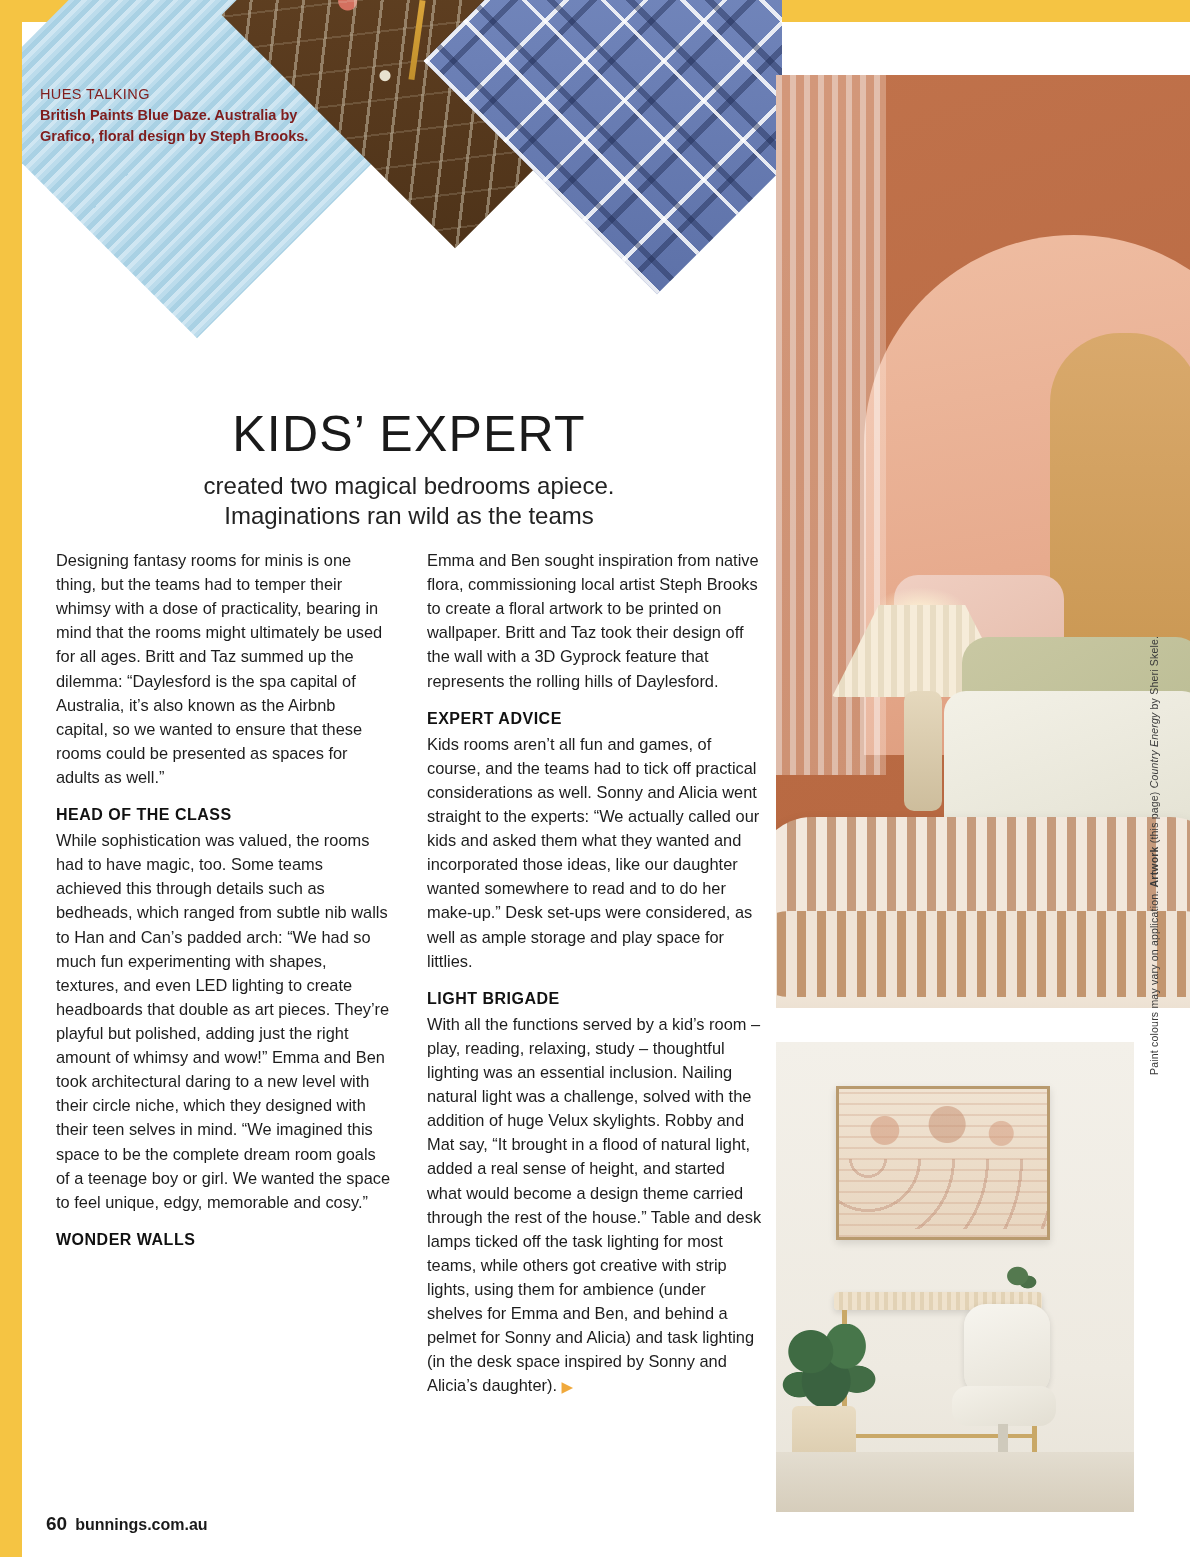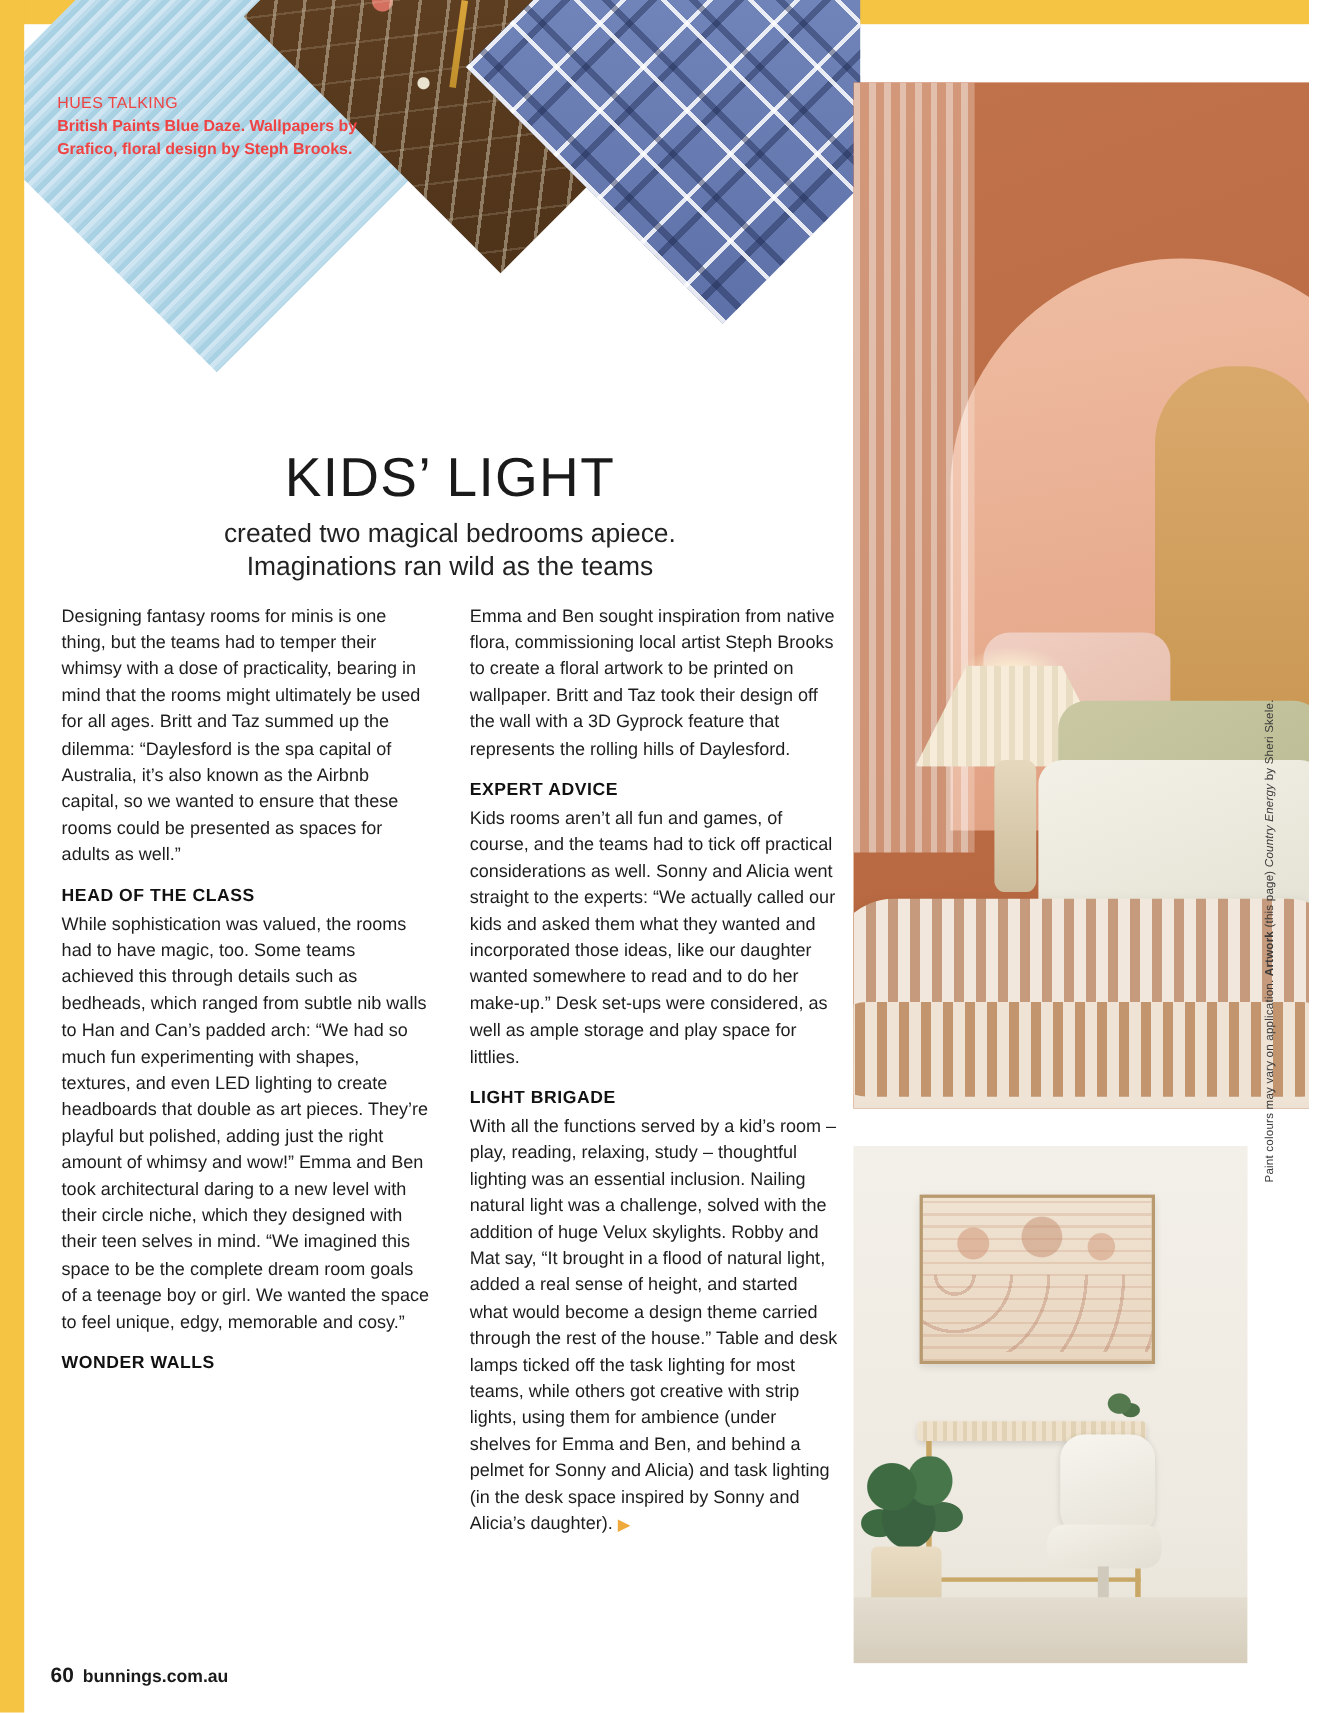--- a/index.html
+++ b/index.html
@@ -118,24 +118,24 @@
     top: 0px;
     width: 6px;
     height: 80px;
     background: linear-gradient(180deg, #d9a43a, #c08f2c);
     transform: rotate(8deg);
   }
 
   
   .caption {
     position: absolute;
-    left: 52px;
+    left: 40px;
     top: 86px;
     width: 300px;
-    color: #ef4444;
+    color: #7f1d1d;
     z-index: 5;
   }
   .caption .cap-title {
     font-size: 14.5px;
     letter-spacing: .4px;
     margin-bottom: 3px;
   }
   .caption .cap-body {
     font-size: 14.5px;
     line-height: 1.42;
@@ -545,21 +545,21 @@
 
   <div class="collage">
     <div class="dia dia-blue"></div>
     <div class="dia dia-floral"></div>
     <div class="dia dia-plaid"></div>
     <div class="pencil"></div>
   </div>
 
   <div class="caption">
     <div class="cap-title">HUES TALKING</div>
-    <div class="cap-body">British Paints Blue Daze. Wallpapers by Grafico, floral design by Steph Brooks.</div>
+    <div class="cap-body">British Paints Blue Daze. Australia by Grafico, floral design by Steph Brooks.</div>
   </div>
 
   <div class="hero">
     <div class="hero-wall"></div>
     <div class="hero-arch"></div>
     <div class="hero-curtain"></div>
     <div class="hero-headboard"></div>
     <div class="hero-pillow-pink"></div>
     <div class="hero-lamp-glow"></div>
     <div class="hero-lamp-shade"></div>
@@ -588,21 +588,21 @@
     <div class="p2-plant"></div>
     <div class="p2-plant-pot"></div>
     <div class="p2-floor"></div>
   </div>
 
   <div class="credit">
     <span>Paint colours may vary on application. </span><b>Artwork</b><span> (this page) </span><i>Country Energy</i><span> by Sheri Skele.</span>
   </div>
 
   <div class="headline">
-    <h1>KIDS’ LIGHT</h1>
+    <h1>KIDS’ EXPERT</h1>
     <div class="dek">
       <div>created two magical bedrooms apiece.</div>
       <div>Imaginations ran wild as the teams</div>
     </div>
   </div>
 
   <div class="cols">
     <div class="col">
       <p>Designing fantasy rooms for minis is one thing, but the teams had to temper their whimsy with a dose of practicality, bearing in mind that the rooms might ultimately be used for all ages. Britt and Taz summed up the dilemma: “Daylesford is the spa capital of Australia, it’s also known as the Airbnb capital, so we wanted to ensure that these rooms could be presented as spaces for adults as well.”</p>
       <h3>HEAD OF THE CLASS</h3>

